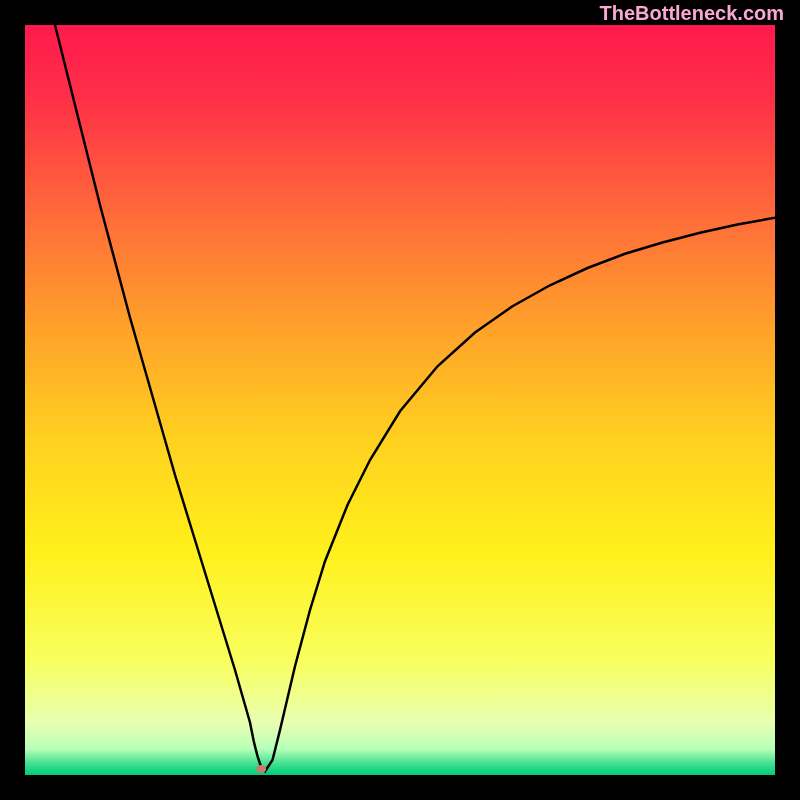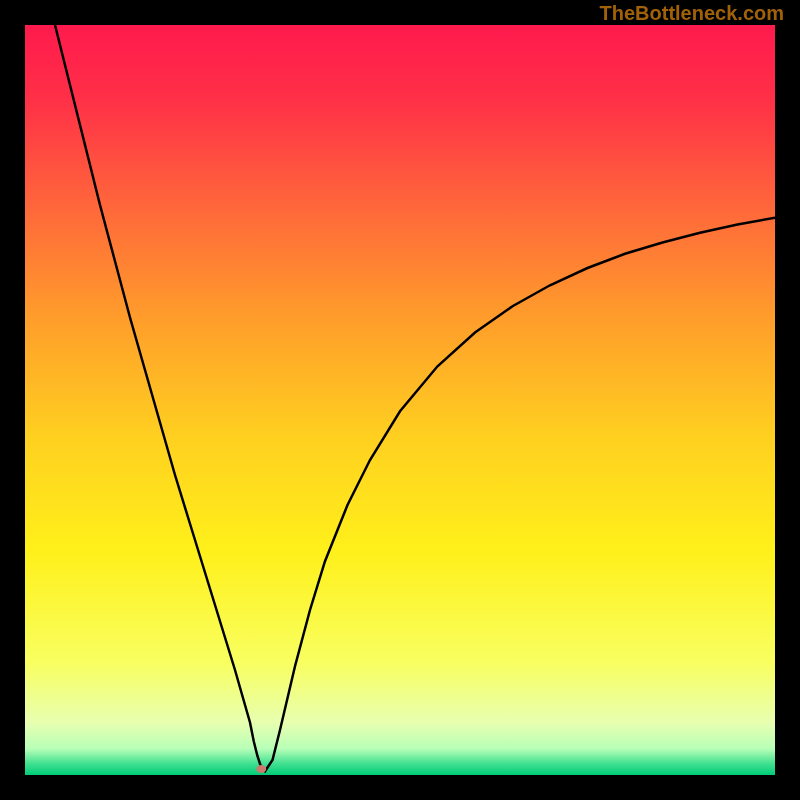--- a/index.html
+++ b/index.html
@@ -16,21 +16,21 @@
     width: 800px;
     height: 800px;
     background: #000;
   }
   .watermark {
     position: absolute;
     top: 2px;
     right: 16px;
     font-size: 20px;
     font-weight: bold;
-    color: #a16207;
+    color: #f9a8d4;
     z-index: 10;
   }
   .plot {
     position: absolute;
     left: 25px;
     top: 25px;
     width: 750px;
     height: 750px;
   }
 </style>

